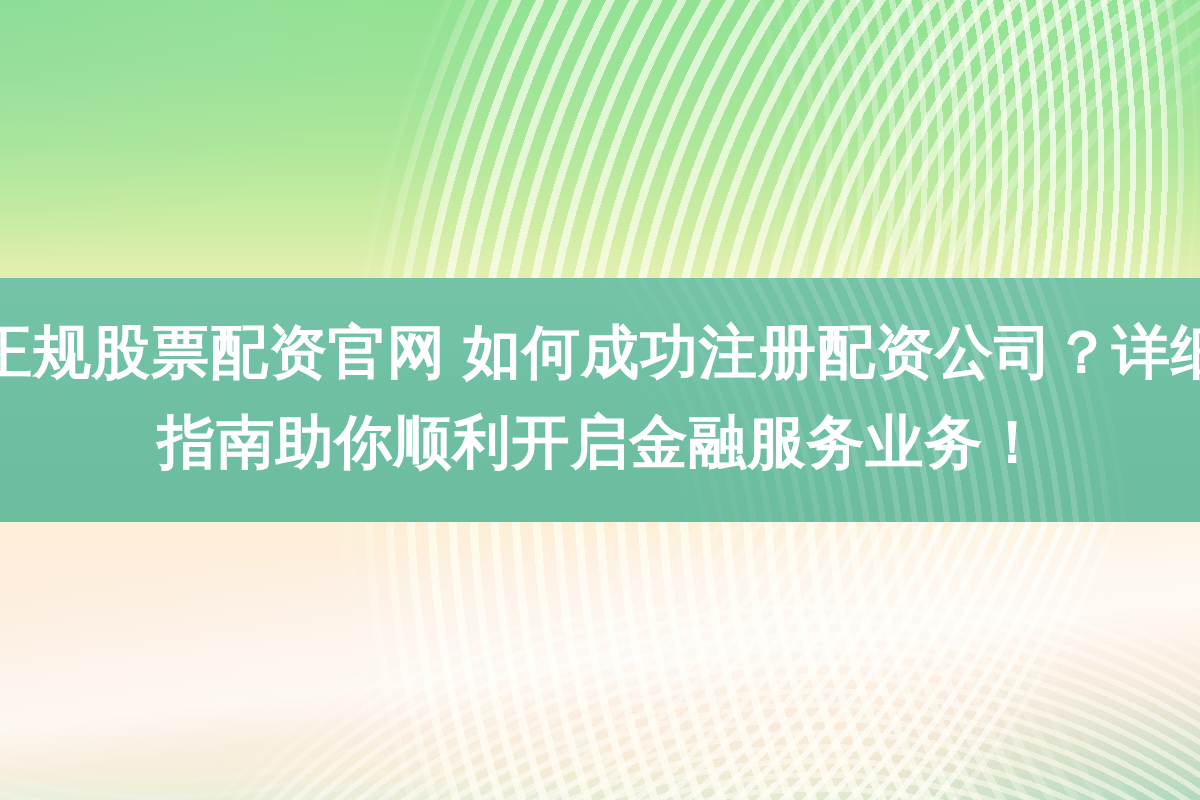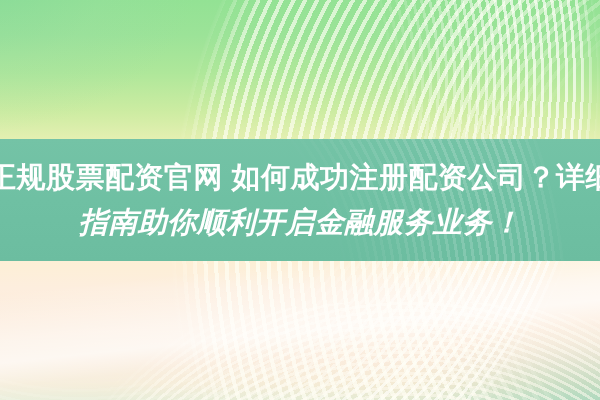--- a/index.html
+++ b/index.html
@@ -214,21 +214,21 @@
     padding: 0;
     color: #ffffff;
     font-weight: bold;
     font-size: 29px;
     line-height: 45px;
     letter-spacing: 0.5px;
     text-align: center;
     white-space: nowrap;
   }
   .headline-line-1 { text-align: left; padding-left: 2px; }
-  .headline-line-2 { text-align: right; font-style: italic; }
+  .headline-line-2 { text-align: right; }
 </style>
 </head>
 <body>
 
 <div id="banner">
 
   <div class="bg-base"></div>
   <div class="bg-corner-green-tl"></div>
   <div class="bg-corner-green"></div>
 

